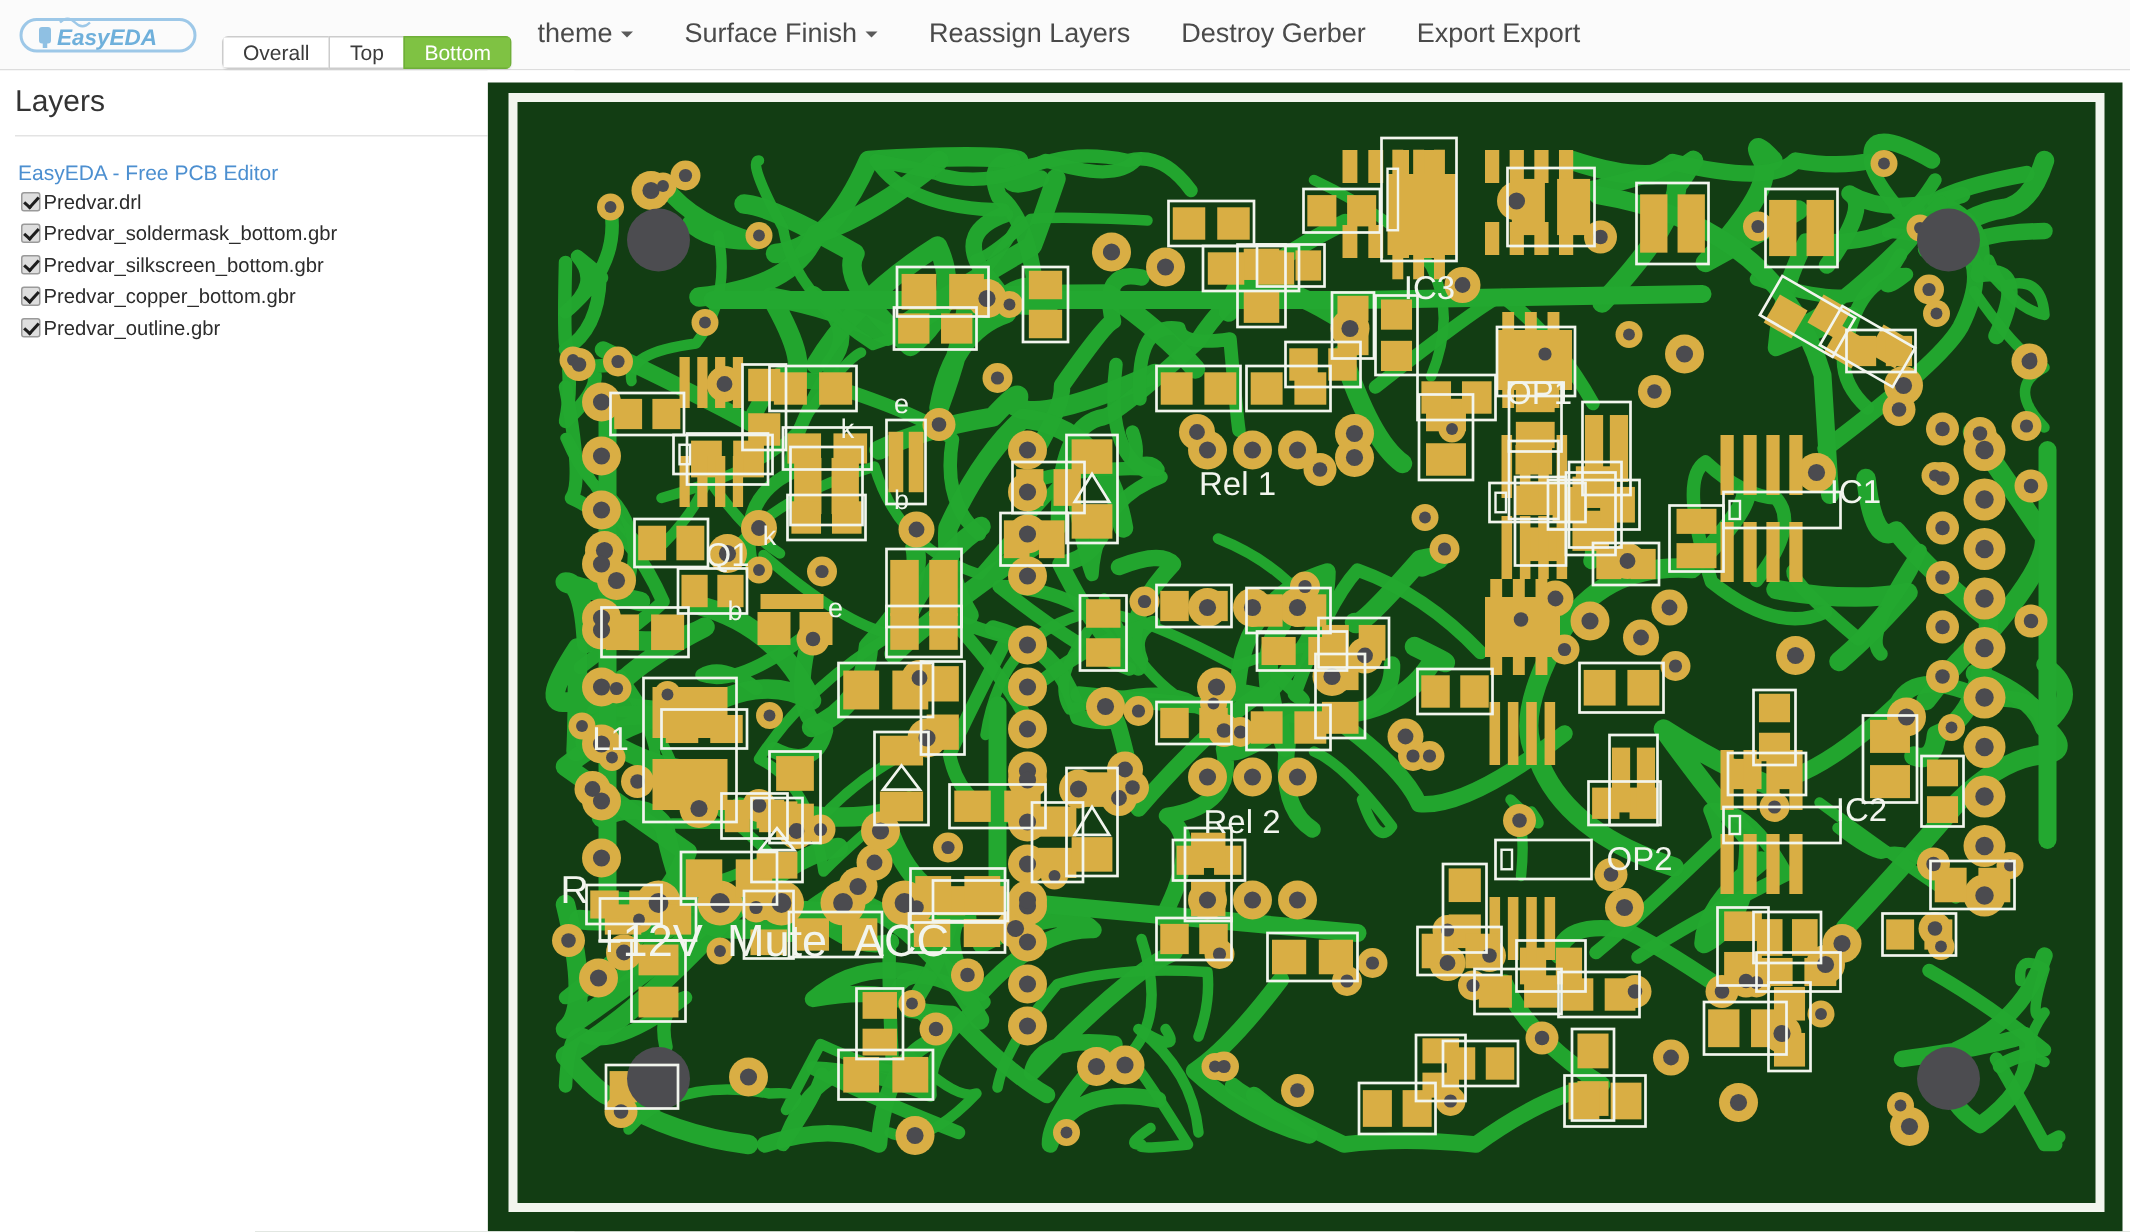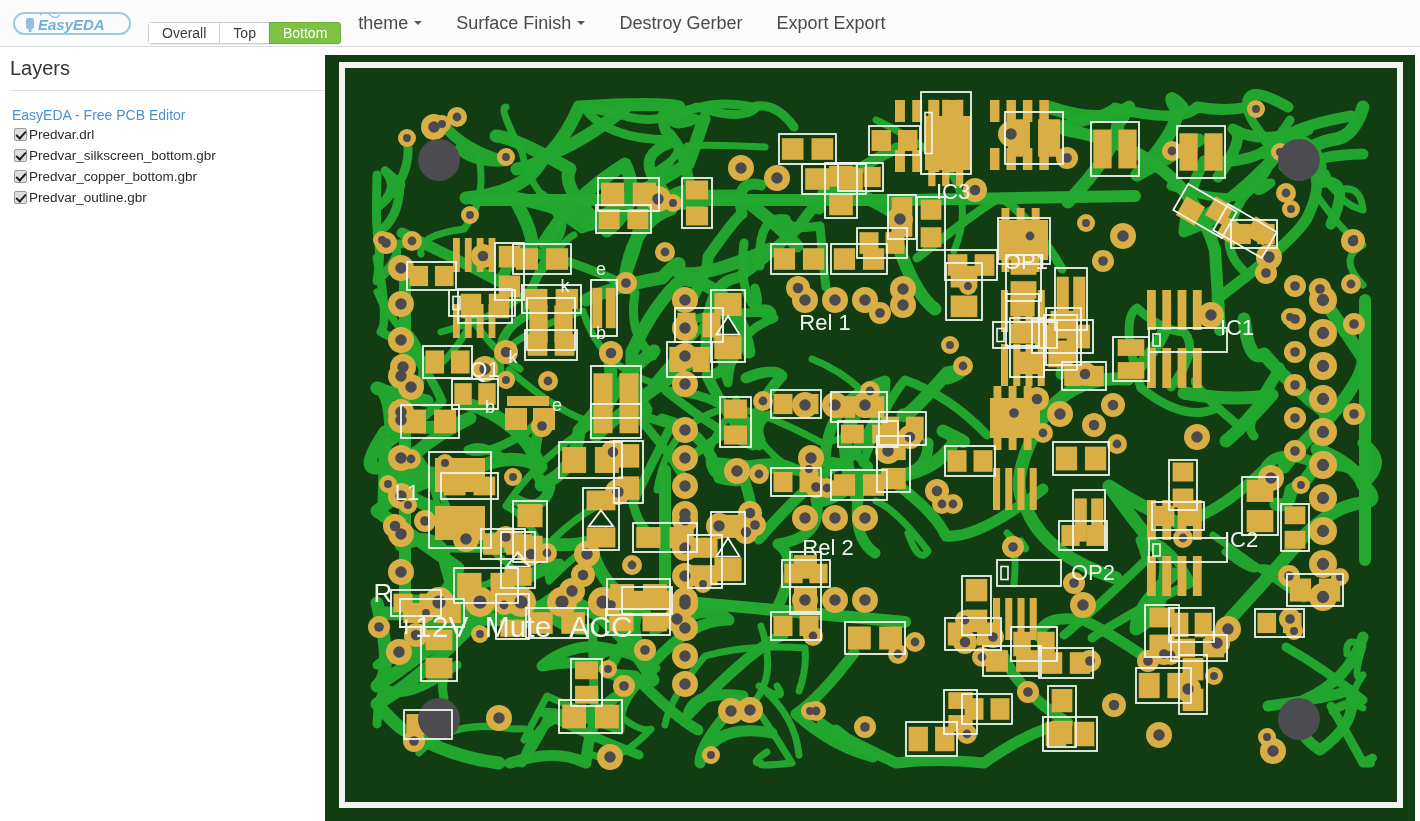--- a/index.html
+++ b/index.html
@@ -11,21 +11,21 @@
     font-family: "Liberation Sans", sans-serif;
     overflow: hidden;
   }
 
   
   #topbar {
     position: absolute; left: 0; top: 0;
     width: 1420px; height: 47px;
     background: #fbfbfb;
     border-bottom: 1px solid #dddddd;
-    display: flex; align-items: center;
+    display: flex; align-items: flex-end;
   }
 
   #logo {
     width: 144px; height: 47px;
     display: flex; align-items: center; justify-content: center;
   }
   #logo svg { display: block; }
 
   .btn-group {
     display: flex; align-items: stretch;
@@ -156,32 +156,37 @@
   </div>
 
   <div class="menu-item">
     <span>theme</span>
     <span class="caret"></span>
   </div>
   <div class="menu-item">
     <span>Surface Finish</span>
     <span class="caret"></span>
   </div>
+  <div class="menu-item">Reassign Layers</div>
   <div class="menu-item">Destroy Gerber</div>
   <div class="menu-item">Export Export</div>
 </div>
 
 <div id="sidebar">
   <h2 id="layers-title">Layers</h2>
 
   <a id="editor-link">EasyEDA - Free PCB Editor</a>
 
   <div class="layer-row">
     <input class="layer-cb" type="checkbox" checked="" style="">
     <span>Predvar.drl</span>
+  </div>
+  <div class="layer-row">
+    <input class="layer-cb" type="checkbox" checked="" style="">
+    <span>Predvar_soldermask_bottom.gbr</span>
   </div>
   <div class="layer-row">
     <input class="layer-cb" type="checkbox" checked="" style="">
     <span>Predvar_silkscreen_bottom.gbr</span>
   </div>
   <div class="layer-row">
     <input class="layer-cb" type="checkbox" checked="" style="">
     <span>Predvar_copper_bottom.gbr</span>
   </div>
   <div class="layer-row">

